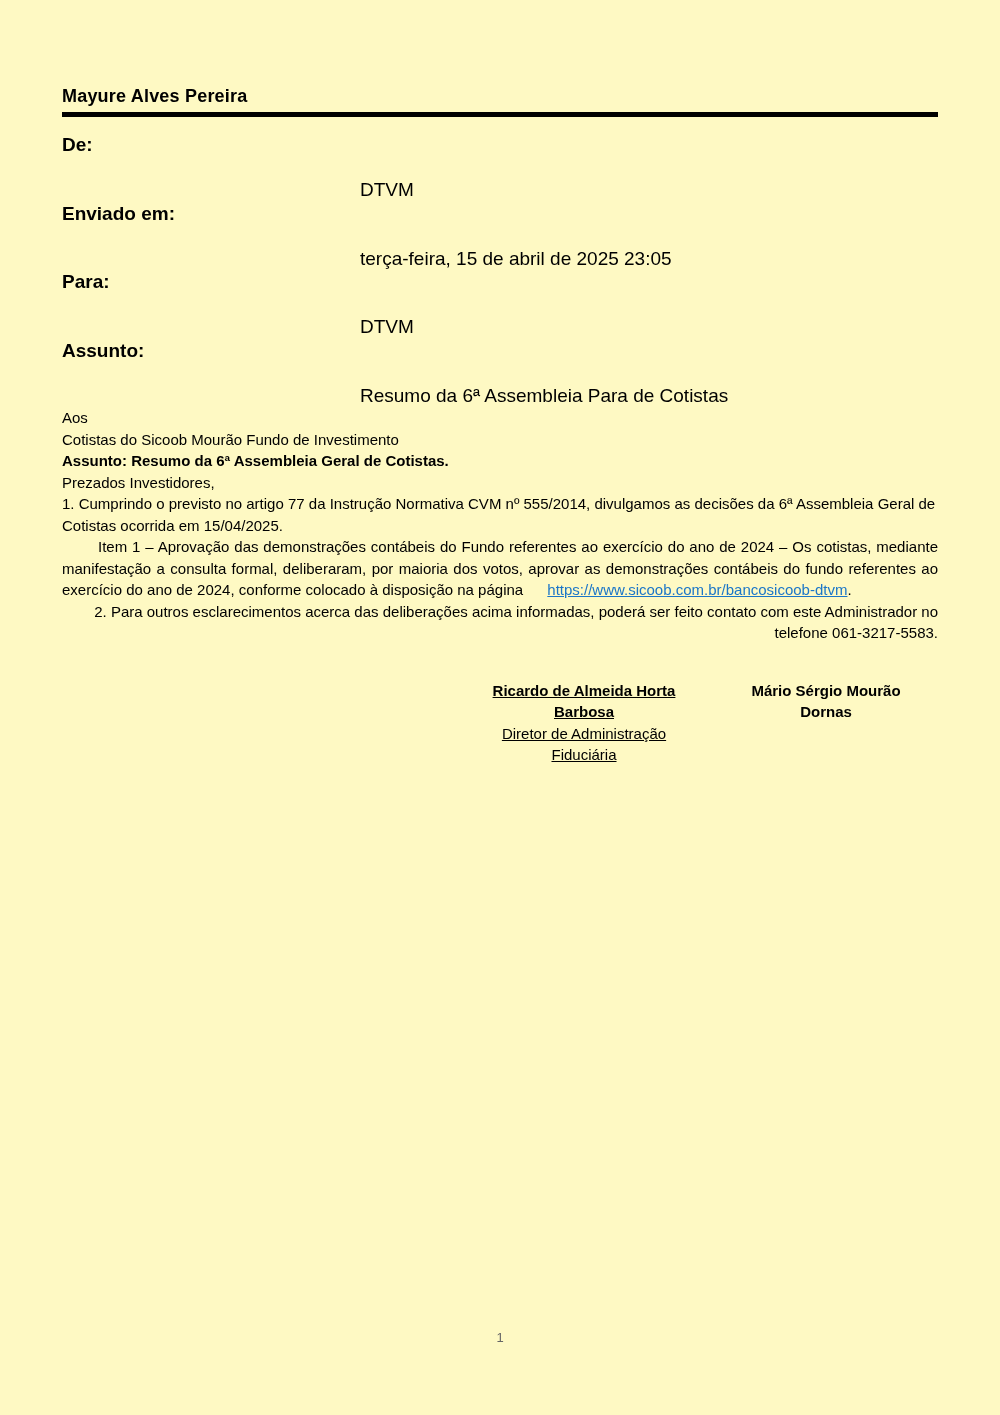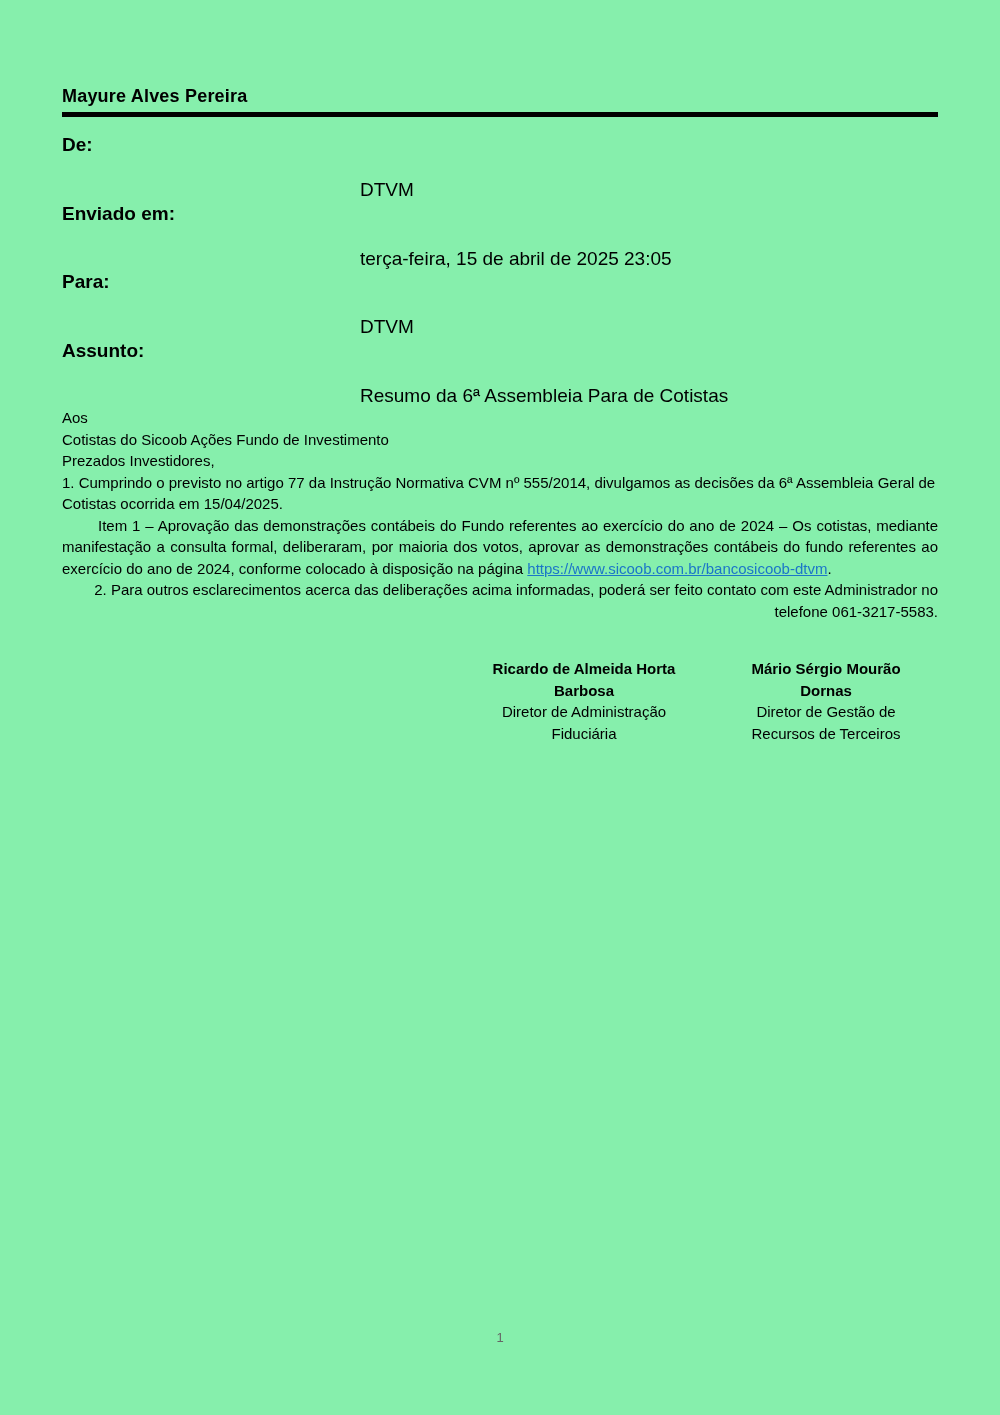--- a/index.html
+++ b/index.html
@@ -4,21 +4,21 @@
 <style>
   html, body {
     margin: 0;
     padding: 0;
     background: #ffffff;
   }
   .page {
     position: relative;
     width: 1000px;
     height: 1415px;
-    background: #86efac;
+    background: #fef9c3;
     font-family: "Liberation Sans", sans-serif;
     color: #000000;
     overflow: hidden;
   }
   .content {
     padding: 86px 62px 0 62px;
   }
   .doc-title {
     font-size: 18px;
     font-weight: bold;
@@ -58,20 +58,21 @@
   .salutation { margin-top: 40px; }
   .subject-line { margin-top: 21.5px; font-weight: bold; }
   .greeting { margin-top: 21.5px; }
   .para-1 { margin-top: 15px; }
   .para-item1 { margin-top: 14px; text-align: justify; }
   .para-item1 .lead-bold { font-weight: normal; margin-left: 36px; }
   .doc-link {
     color: #1b76c8;
     text-decoration: underline;
     cursor: pointer;
+    margin-left: 20px;
   }
   .para-2 { margin-top: 13px; text-align: right; }
   .company-line {
     margin-top: 34px;
     text-align: center;
     font-weight: bold;
     font-size: 15px;
     line-height: 21.5px;
   }
   .signatures {
@@ -79,21 +80,21 @@
     display: flex;
     justify-content: flex-end;
     gap: 30px;
     padding-right: 16px;
   }
   .signature {
     text-align: center;
     font-size: 15px;
     line-height: 21.5px;
   }
-  .signature.sig-left { width: 232px; }
+  .signature.sig-left { width: 232px; text-decoration: underline; }
   .signature.sig-right { width: 192px; }
   .sig-name { font-weight: bold; }
   .page-number {
     position: absolute;
     top: 1330px;
     left: 0;
     width: 100%;
     text-align: center;
     font-size: 13px;
     color: #666666;
@@ -123,40 +124,40 @@
       </div>
       <div class="meta-row">
         <div class="meta-label">Assunto:</div>
         <div class="meta-value">Resumo da 6ª Assembleia Para de Cotistas</div>
       </div>
     </div>
 
     <div class="body-text">
 
       <p class="salutation">Aos</p>
-      <p>Cotistas do Sicoob Ações Fundo de Investimento</p>
+      <p>Cotistas do Sicoob Mourão Fundo de Investimento</p>
 
+      <p class="subject-line">Assunto: Resumo da 6ª Assembleia Geral de Cotistas.</p>
 
       <p class="greeting">Prezados Investidores,</p>
 
       <p class="para-1">1. Cumprindo o previsto no artigo 77 da Instrução Normativa CVM nº 555/2014, divulgamos as decisões da 6ª Assembleia Geral de Cotistas ocorrida em 15/04/2025.</p>
 
       <p class="para-item1"><span class="lead-bold">Item 1 – Aprovação das demonstrações contábeis do Fundo referentes ao exercício do ano de 2024 –</span><span> Os cotistas, mediante manifestação a consulta formal, deliberaram, por maioria dos votos, aprovar as demonstrações contábeis do fundo referentes ao exercício do ano de 2024, conforme colocado à disposição na página </span><a class="doc-link">https://www.sicoob.com.br/bancosicoob-dtvm</a><span>.</span></p>
 
       <p class="para-2">2. Para outros esclarecimentos acerca das deliberações acima informadas, poderá ser feito contato com este Administrador no telefone 061-3217-5583.</p>
 
 
       <div class="signatures">
         <div class="signature sig-left">
           <div class="sig-name">Ricardo de Almeida Horta Barbosa</div>
           <div class="sig-title">Diretor de Administração Fiduciária</div>
         </div>
         <div class="signature sig-right">
           <div class="sig-name">Mário Sérgio Mourão Dornas</div>
-          <div class="sig-title">Diretor de Gestão de Recursos de Terceiros</div>
         </div>
       </div>
 
     </div>
   </div>
 
   <div class="page-number">1</div>
 </div>
 
 </body></html>

